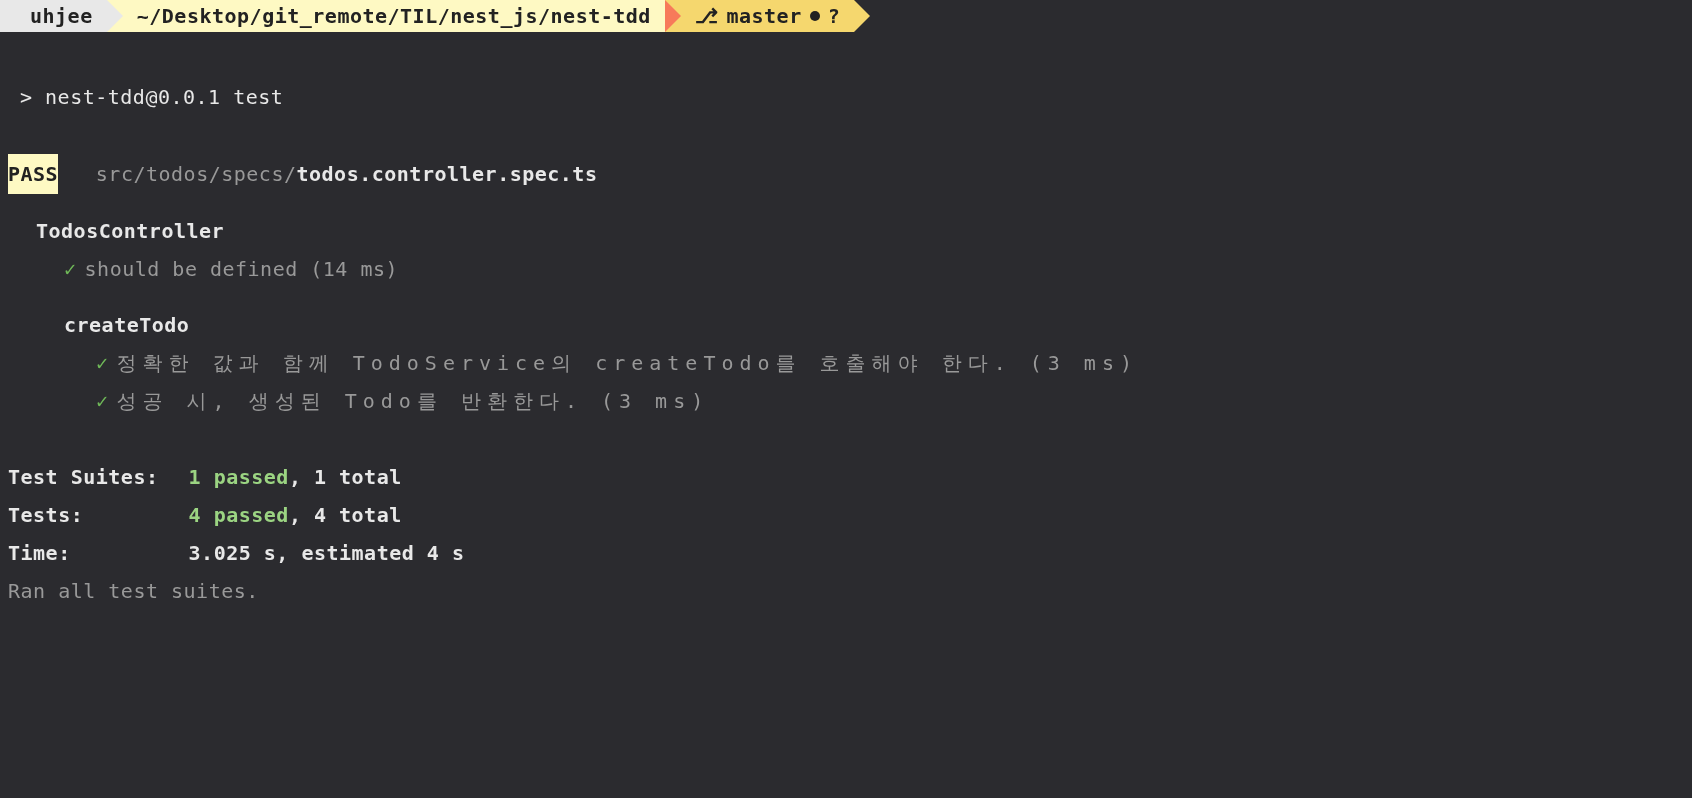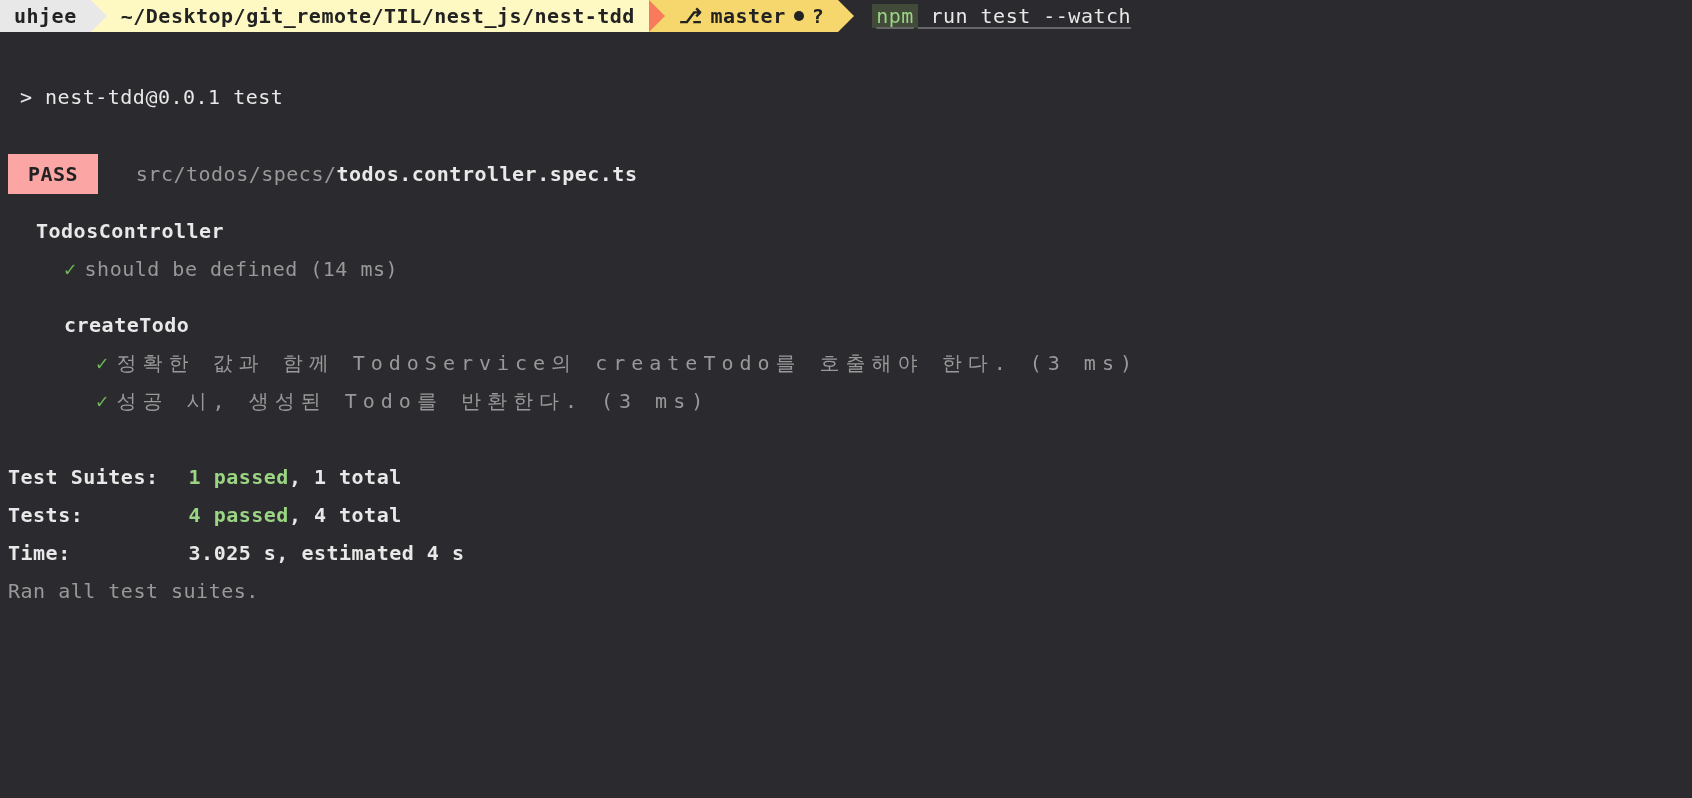--- a/index.html
+++ b/index.html
@@ -25,21 +25,21 @@
     }
     .seg {
       position: relative;
       display: flex;
       align-items: center;
       padding: 0 14px 0 30px;
       height: 100%;
       line-height: 32px;
     }
     .seg:first-child {
-      padding-left: 14px;
+      padding-left: 30px;
     }
     .seg-user {
       background: #e8e8e8;
       color: #222;
       font-weight: 600;
     }
     .seg-path {
       background: #fef9c3;
       color: #222;
       font-weight: 600;
@@ -98,24 +98,24 @@
       padding: 8px;
       line-height: 1.9;
     }
     .blank { height: 38px; }
     .line-prompt {
       color: #e8e8e8;
       font-weight: 500;
       margin-left: 12px;
     }
     .pass-badge {
-      background: #fca5a5;
-      color: #222;
-      font-weight: 700;
-      padding: 1px 20px;
+      background: #fef9c3;
+      color: #222;
+      font-weight: 700;
+      padding: 1px 0;
       display: inline-block;
       text-align: right;
     }
     .file-path {
       color: #999;
     }
     .file-name {
       color: #e8e8e8;
       font-weight: 600;
     }
@@ -173,25 +173,20 @@
     <span>~/Desktop/git_remote/TIL/nest_js/nest-tdd</span>
     <span class="arrow arrow-path"></span>
   </div>
   <div class="seg seg-branch">
     <span class="branch-icon">⎇</span>
     <span>master</span>
     <span class="branch-dot"></span>
     <span>?</span>
     <span class="arrow arrow-branch"></span>
   </div>
-  <div class="seg seg-cmd">
-    <span class="cmd-underline">
-      <span class="cmd-npm">npm</span><span class="cmd-rest"> run test --watch</span>
-    </span>
-  </div>
 </div>
 
 <div class="output">
   <div class="blank"></div>
   <div class="line-prompt">&gt; nest-tdd@0.0.1 test</div>
   <div class="blank"></div>
 
   <div>
     <span class="pass-badge">PASS</span>
     <span>&nbsp;</span>

